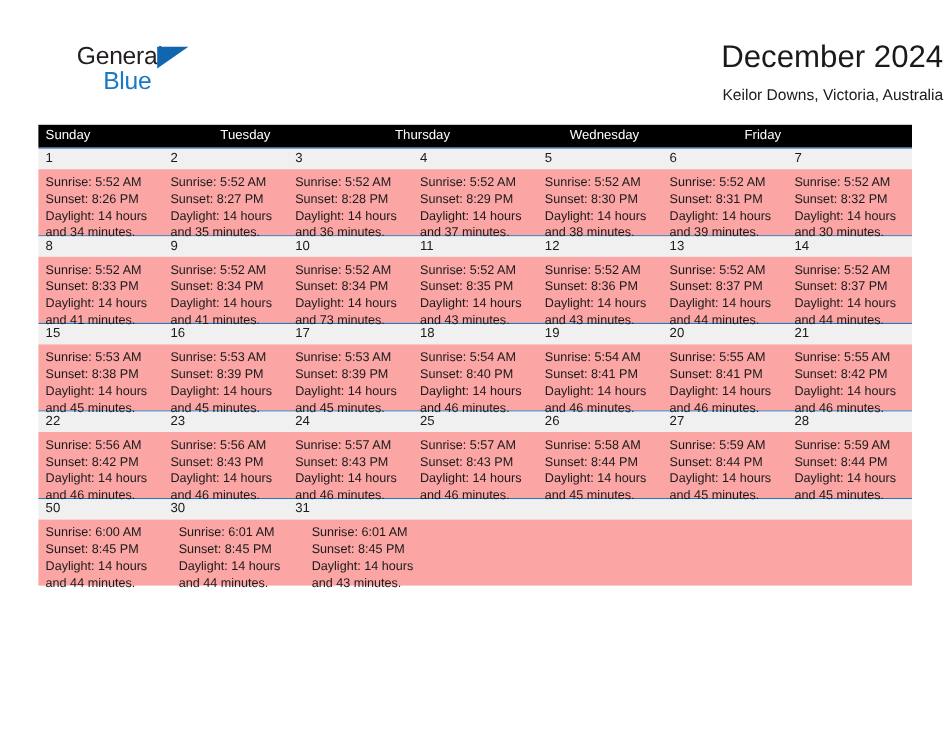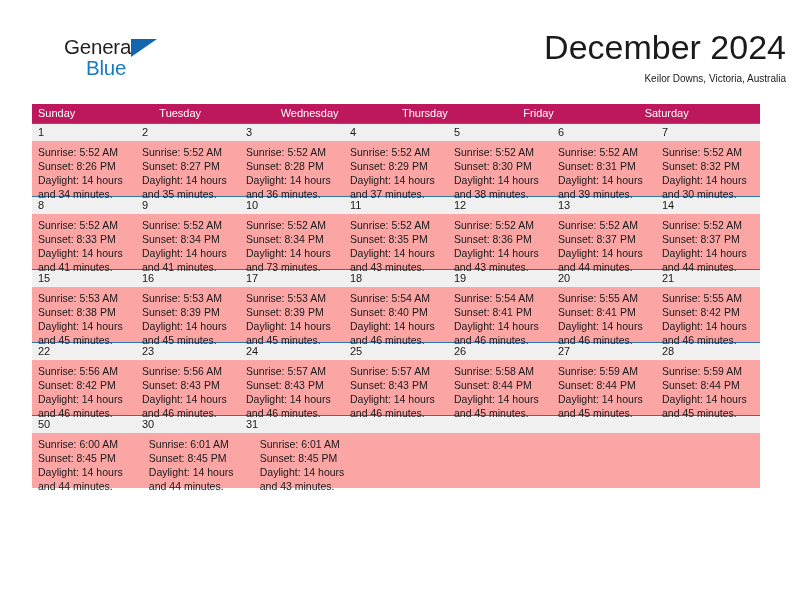--- a/index.html
+++ b/index.html
@@ -67,46 +67,46 @@
     white-space: nowrap;
   }
 
   .title-block {
     position: absolute;
     right: 34px;
     top: 30px;
     text-align: right;
   }
   .cal-title {
-    font-size: 34px;
+    font-size: 26px;
     line-height: 34px;
     color: #1a1a1a;
     font-weight: normal;
     white-space: nowrap;
   }
   .cal-subtitle {
     margin-top: 6px;
-    font-size: 10px;
+    font-size: 13px;
     line-height: 18px;
     color: #1a1a1a;
     white-space: nowrap;
   }
 
   
   .calendar {
     position: absolute;
     left: 32px;
     top: 104px;
     width: 728px;
   }
   .dow-row {
     display: flex;
     width: 728px;
     height: 19px;
-    background: #be185d;
+    background: #000000;
   }
   .dow {
     flex: 1 1 0;
     font-size: 11px;
     line-height: 19px;
     color: #ffffff;
     padding-left: 6px;
     box-sizing: border-box;
     white-space: nowrap;
     overflow: hidden;
@@ -173,24 +173,23 @@
       <div class="cal-subtitle">Keilor Downs, Victoria, Australia</div>
     </div>
 
   </div>
 
   <div class="calendar">
 
     <div class="dow-row">
       <div class="dow">Sunday</div>
       <div class="dow">Tuesday</div>
+      <div class="dow">Thursday</div>
       <div class="dow">Wednesday</div>
-      <div class="dow">Thursday</div>
       <div class="dow">Friday</div>
-      <div class="dow">Saturday</div>
     </div>
 
     <div class="week">
       <div class="week-nums">
         <div class="daynum">1</div>
         <div class="daynum">2</div>
         <div class="daynum">3</div>
         <div class="daynum">4</div>
         <div class="daynum">5</div>
         <div class="daynum">6</div>

